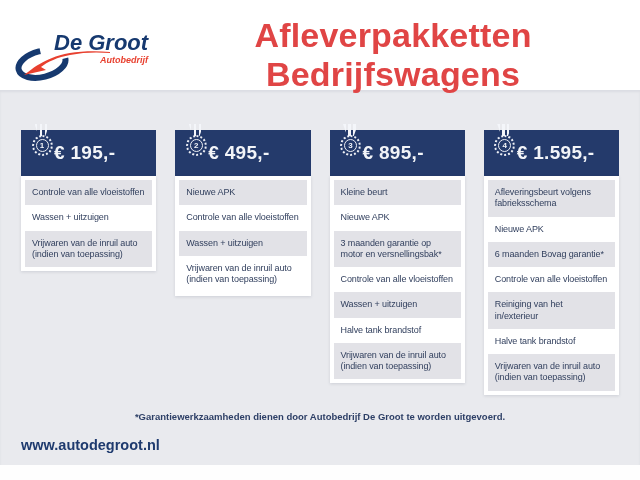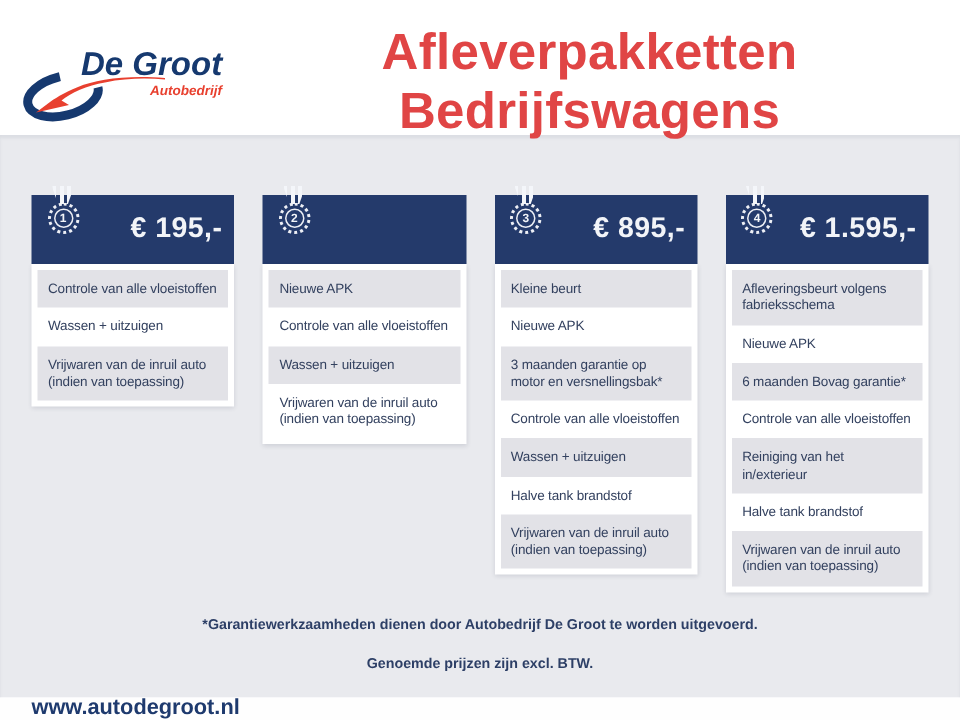--- a/index.html
+++ b/index.html
@@ -25,21 +25,21 @@
   .ribbon{width:15px;height:12px;margin:0 auto;
           background:repeating-linear-gradient(90deg,#f4f6fa 0,#f4f6fa 2.5px,
                      rgba(0,0,0,0) 2.5px,rgba(0,0,0,0) 5px);
           clip-path:polygon(0 0,100% 0,72% 100%,28% 100%);}
   .medal-ring{width:21px;height:21px;margin:-1px auto 0;box-sizing:border-box;
               border:2px dotted #edeff5;border-radius:50%;
               display:flex;align-items:center;justify-content:center;}
   .medal-num{display:flex;align-items:center;justify-content:center;
              width:13px;height:13px;box-sizing:border-box;border:1px solid #edeff5;
              border-radius:50%;font-size:8px;font-weight:bold;color:#f2f4f8;}
-  .price{flex:1;text-align:right;color:#f2f4f8;font-size:19px;font-weight:700;
+  .price{flex:1;text-align:left;color:#f2f4f8;font-size:19px;font-weight:700;
          letter-spacing:.3px;white-space:nowrap;}
 
   .items{list-style:none;margin:0;padding:4px;background:#ffffff;
          box-shadow:0 1px 3px rgba(40,50,80,.14);}
   .item{padding:7px;font-size:9px;line-height:1.25;color:#33415f;letter-spacing:-.1px;}
   .item:nth-child(odd){background:#e2e2e7;}
 
   .footnotes{margin-top:16px;text-align:center;color:#2d3f66;
              font-size:9.5px;font-weight:600;line-height:1.35;}
   .note{margin:14px;}
@@ -89,20 +89,21 @@
           </ul>
         </section>
         <section class="package">
           <div class="pkg-header">
             <div class="medal">
               <div class="ribbon"></div>
               <div class="medal-ring">
                 <span class="medal-num">2</span>
               </div>
             </div>
+            <div class="price">€ 495,-</div>
           </div>
           <ul class="items">
             <li class="item">Nieuwe APK</li>
             <li class="item">Controle van alle vloeistoffen</li>
             <li class="item">Wassen + uitzuigen</li>
             <li class="item">Vrijwaren van de inruil auto (indien van toepassing)</li>
           </ul>
         </section>
         <section class="package">
           <div class="pkg-header">
@@ -141,20 +142,19 @@
             <li class="item">Controle van alle vloeistoffen</li>
             <li class="item">Reiniging van het in/exterieur</li>
             <li class="item">Halve tank brandstof</li>
             <li class="item">Vrijwaren van de inruil auto (indien van toepassing)</li>
           </ul>
         </section>
       </div>
 
     <div class="footnotes">
       <p class="note">*Garantiewerkzaamheden dienen door Autobedrijf De Groot te worden uitgevoerd.</p>
-      <p class="note">Genoemde prijzen zijn excl. BTW.</p>
     </div>
 
     <div class="website">www.autodegroot.nl</div>
   </main>
 
   <div class="bottom-strip"></div>
 </div>
 
 </body></html>

